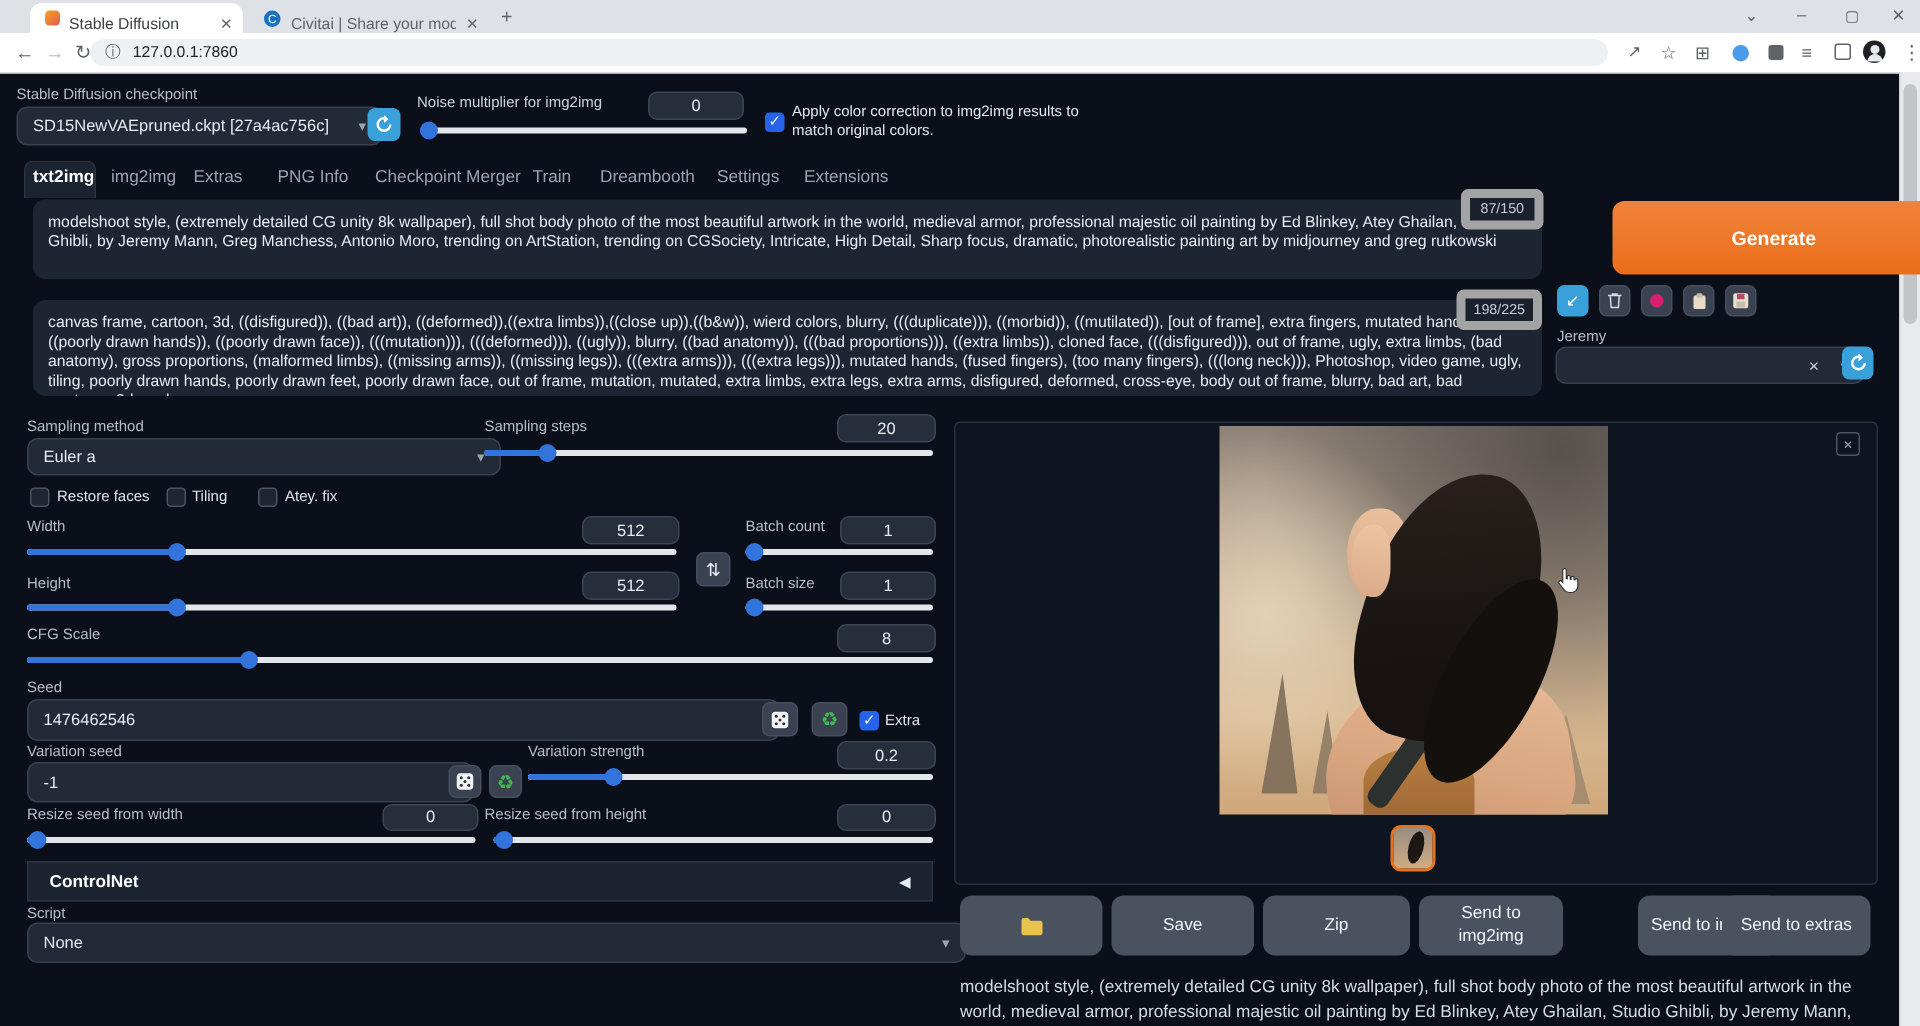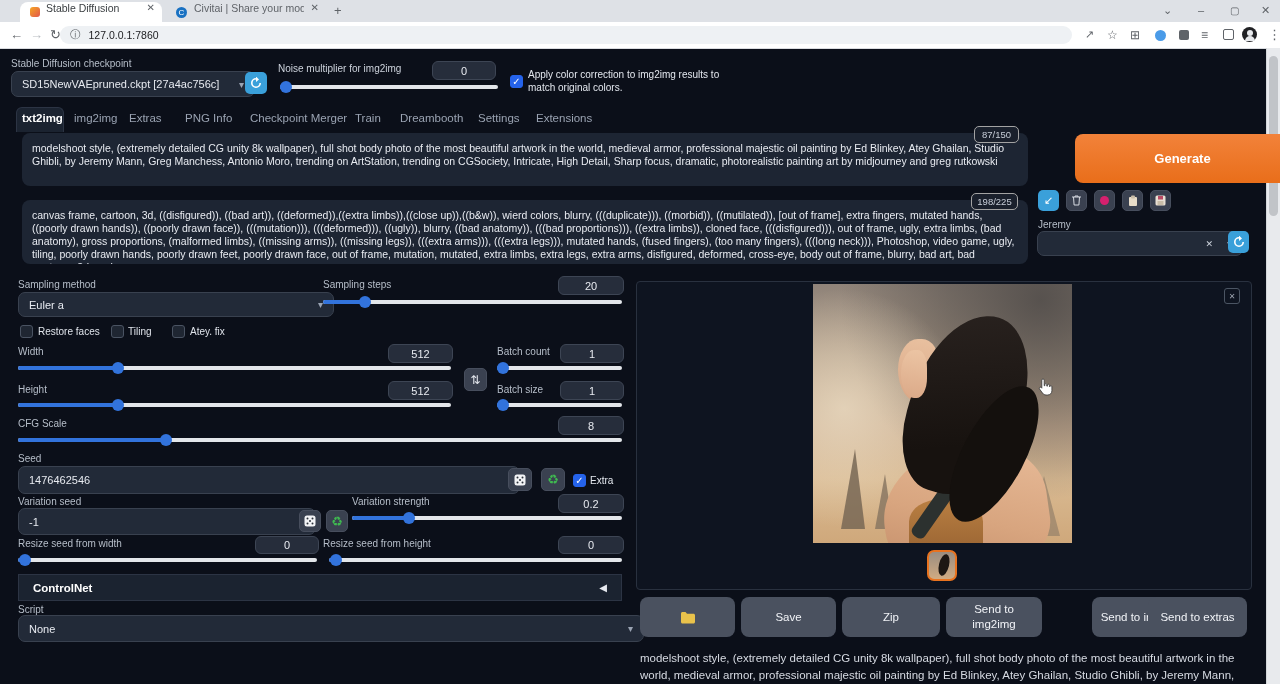--- a/index.html
+++ b/index.html
@@ -1,39 +1,39 @@
 <!DOCTYPE html>
 <html><head>
 <meta charset="utf-8">
 <style>
   html,body{margin:0;padding:0;background:#0b0f19;font-family:"Liberation Sans",sans-serif;}
   #screen{position:relative;width:1280px;height:684px;overflow:hidden;background:#0b0f19;}
   .abs{position:absolute;}
   
   .tabstrip{left:0;top:0;width:1280px;height:22px;background:#dee1e6;}
-  .btab{top:2px;height:20px;border-radius:8px 8px 0 0;display:flex;align-items:flex-start;font-size:10.5px;color:#3c4043;}
+  .btab{top:2px;height:20px;border-radius:8px 8px 0 0;display:flex;align-items:flex-end;font-size:10.5px;color:#3c4043;}
   .btab.active{background:#ffffff;}
   .btab .ttl{white-space:nowrap;overflow:hidden;}
   .tabx{color:#5f6368;font-size:10px;margin-left:auto;padding:0 7px;}
   .toolbar{left:0;top:22px;width:1280px;height:26px;background:#ffffff;border-bottom:1px solid #dadce0;}
   .navico{color:#5f6368;font-size:13px;}
   .omnibox{left:60px;top:26px;width:1012px;height:18px;background:#eef1f4;border-radius:9px;display:flex;align-items:center;color:#202124;font-size:10.5px;}
   .winctl{color:#5f6368;font-size:11px;top:4px;}
   
   .lbl{color:#b6bec9;font-size:10px;white-space:nowrap;}
   .numbox{background:#262d3b;border:1px solid #3d4554;border-radius:6px;color:#e7eaf0;font-size:11px;display:flex;align-items:center;justify-content:center;}
   .dd{background:#222a38;border:1px solid #39414f;border-radius:7px;color:#e7eaf0;font-size:11px;display:flex;align-items:center;padding:0 10px;}
   .dd .caret{margin-left:auto;color:#9aa3b2;font-size:10px;}
   .track{position:absolute;left:0;right:0;top:4px;height:4px;background:#e3e6ea;border-radius:2px;}
   .fill{position:absolute;left:0;top:4px;height:4px;background:#3273dc;border-radius:2px;}
   .knob{position:absolute;top:0;width:12px;height:12px;background:#3273dc;border-radius:50%;}
   .check{width:13px;height:13px;border-radius:3px;background:#1f2632;border:1px solid #4a5362;box-sizing:border-box;}
   .check.on{background:#2563eb;border-color:#2563eb;color:#fff;font-size:10px;line-height:12px;text-align:center;}
   .ta{background:#1d2533;border-radius:8px;color:#e8ebf1;font-size:10.5px;line-height:13px;padding:9px 10px;box-sizing:border-box;overflow:hidden;}
-  .counter{background:#1a202c;border:1px solid #a3a3a3;border-radius:5px;color:#c7cdd8;font-size:9.5px;display:flex;align-items:center;justify-content:center;z-index:3;}
+  .counter{background:#1a202c;border:6px solid #a3a3a3;border-radius:5px;color:#c7cdd8;font-size:9.5px;display:flex;align-items:center;justify-content:center;z-index:3;}
   .navtab{font-size:11.5px;color:#9aa3b2;white-space:nowrap;}
   .navtab.active{color:#ffffff;font-weight:bold;}
   .tabbox{background:#1b2330;border:1px solid #2c3444;border-bottom:none;border-radius:6px 6px 0 0;}
   .bluebtn{background:#3aa0da;border-radius:5px;display:flex;align-items:center;justify-content:center;}
   .tool{background:#3a4150;border:1px solid #474e5d;border-radius:5px;display:flex;align-items:center;justify-content:center;color:#e6e9ef;box-sizing:border-box;}
   .gen{background:linear-gradient(180deg,#f2823a 0%,#e96e1a 100%);border-radius:8px;color:#fff;font-weight:bold;font-size:13px;display:flex;align-items:center;justify-content:center;}
   .obtn{background:#4a515f;border-radius:8px;color:#f1f3f7;font-size:11.5px;display:flex;align-items:center;justify-content:center;text-align:center;line-height:1.3;}
   .accordion{background:#1b2330;border:1px solid #2c3444;border-radius:0;display:flex;align-items:center;color:#fff;font-size:11.5px;font-weight:bold;padding:0 14px;box-sizing:border-box;}
   .gallery{background:#0e1420;border:1px solid #29313f;border-radius:4px;}
   .infotext{color:#d6dae2;font-size:11.5px;line-height:16.5px;}

